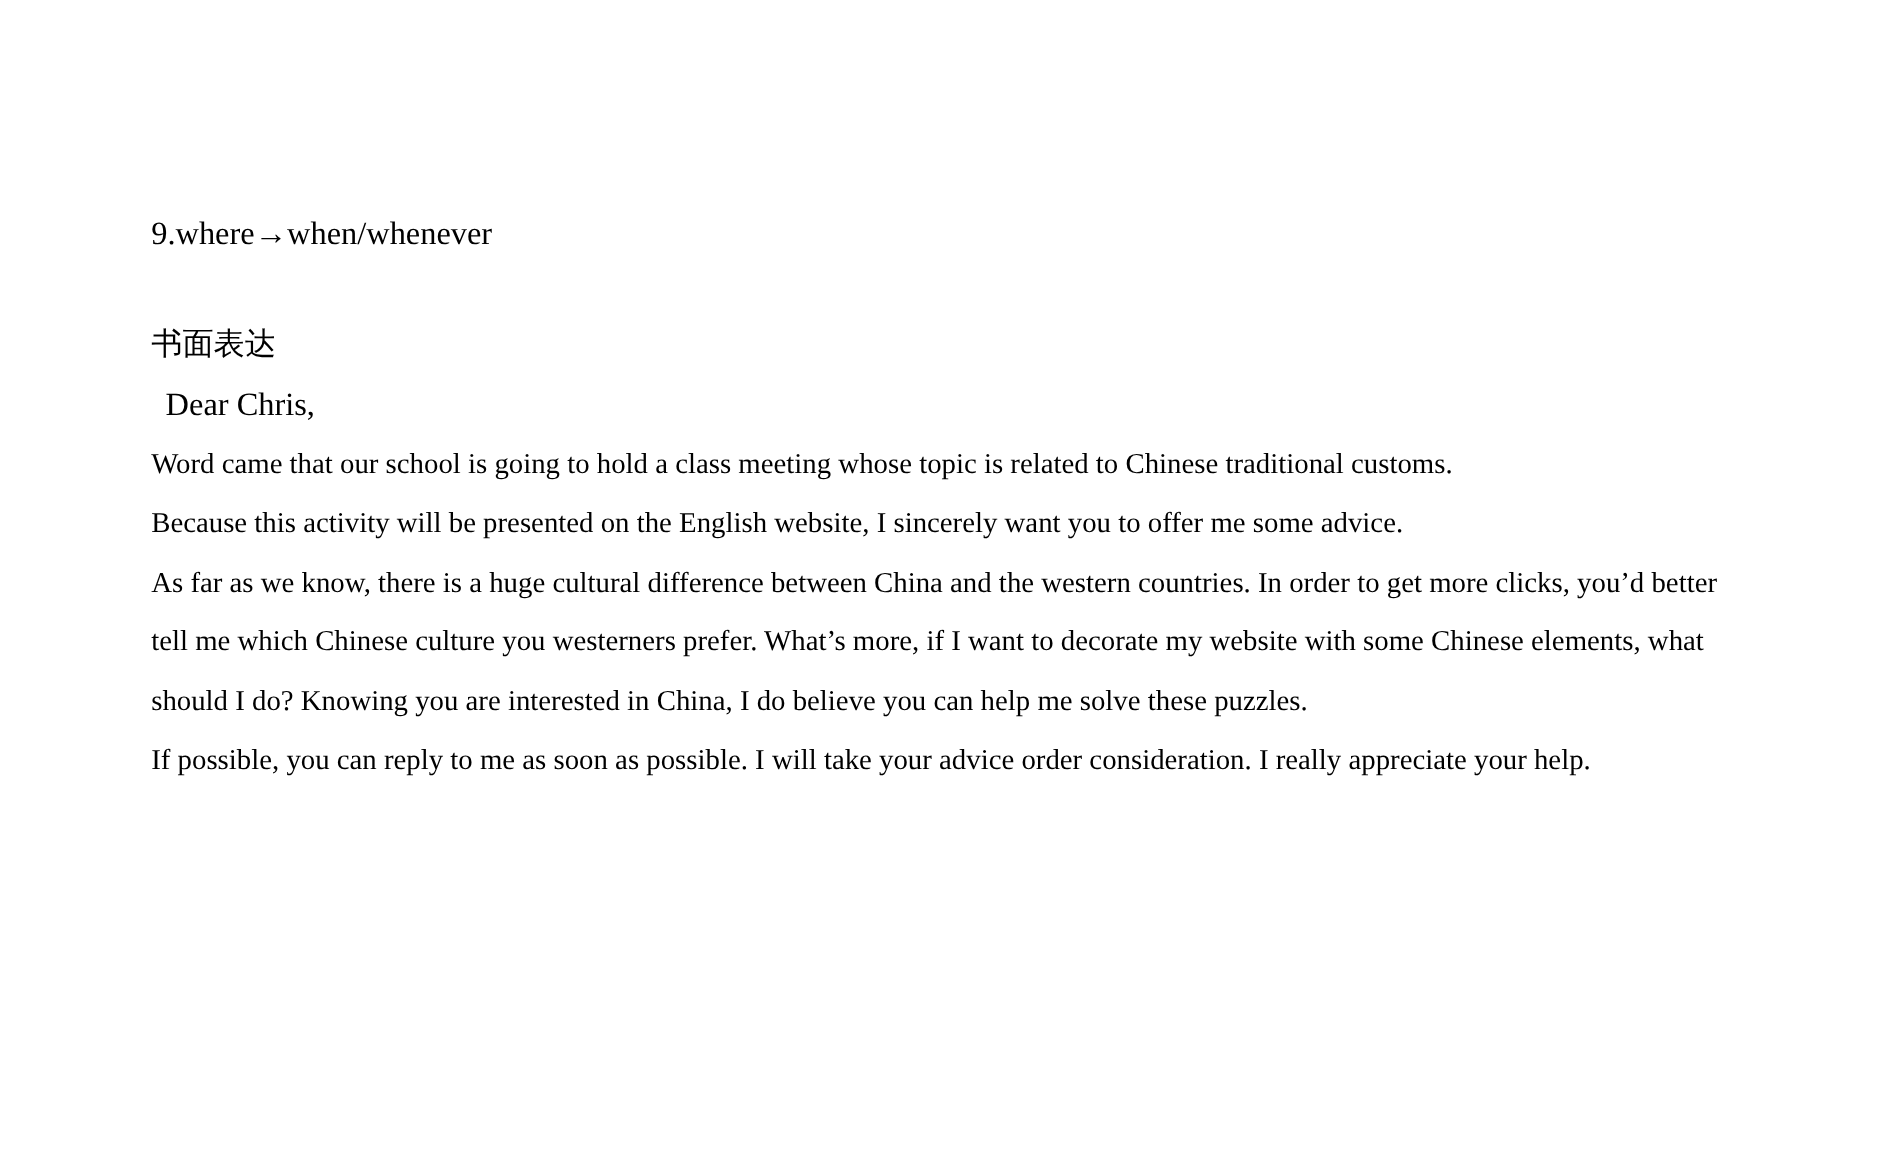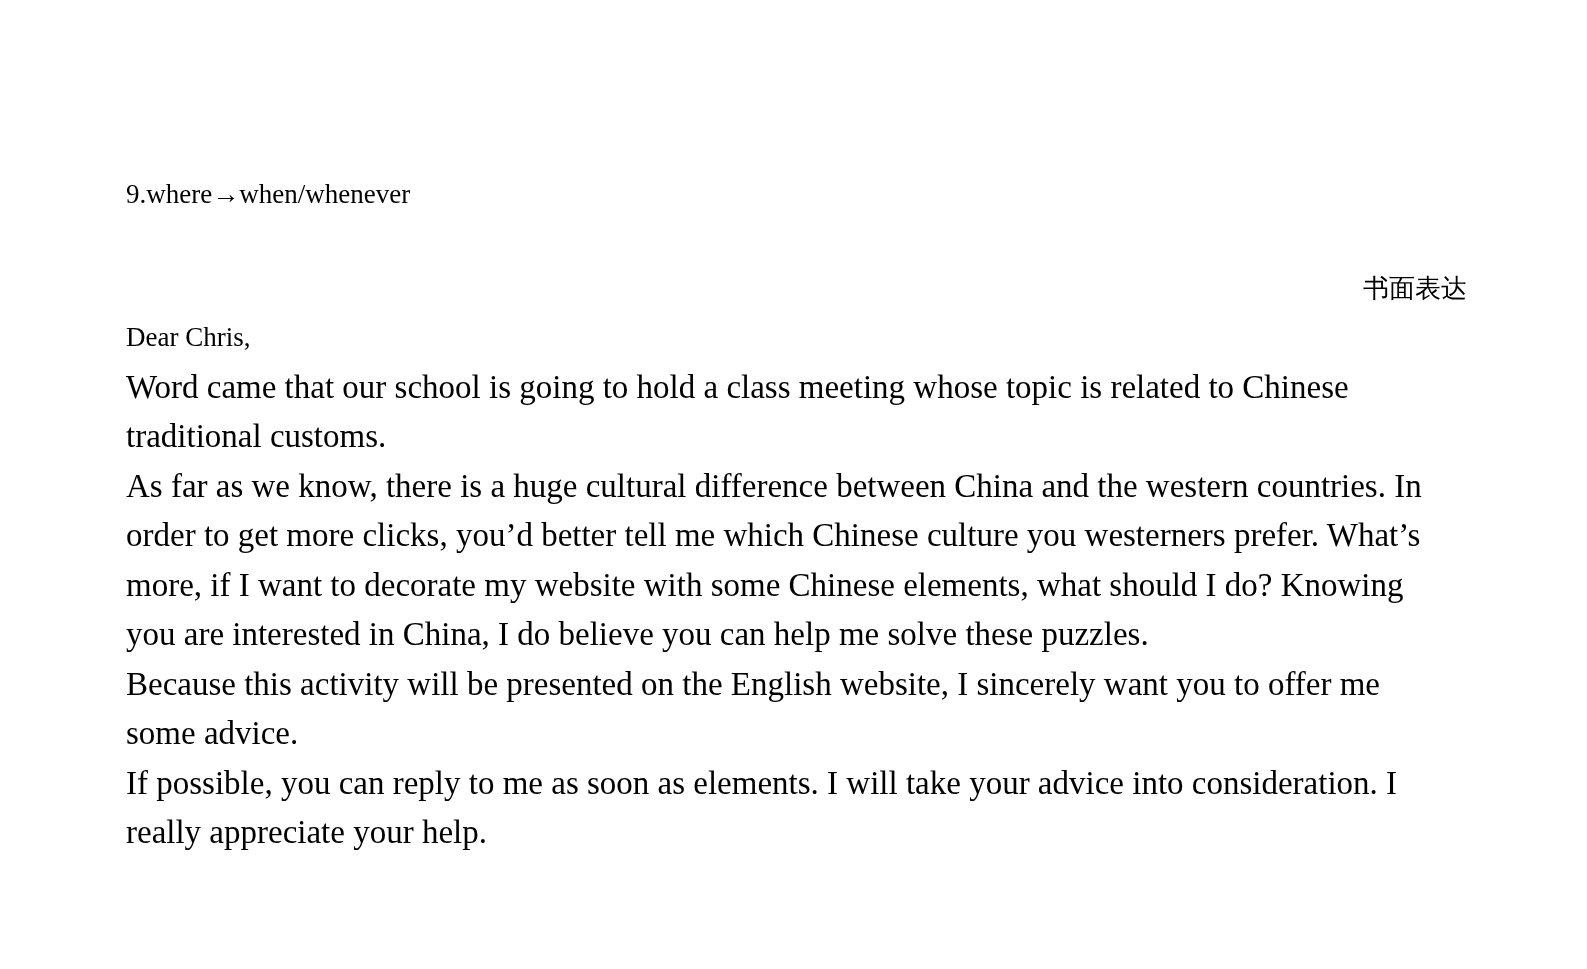--- a/index.html
+++ b/index.html
@@ -29,30 +29,30 @@
   .correction-list {
     margin: 0;
     padding: 0;
   }
   .gap {
     height: 45px;
   }
   .section-heading {
     font-size: 26px;
     line-height: 49px;
-    font-family: Liberation Sans, sans-serif;
-    text-align: right;
+    font-family: Liberation Mono, monospace;
   }
   .letter-line {
     font-size: 27px;
     line-height: 49.5px;
     white-space: pre-wrap;
+    margin-left: 12px;
   }
   .para {
-    font-size: 33px;
+    font-size: 24px;
     line-height: 49.5px;
     max-width: 1320px;
     text-align: left;
   }
 </style>
 </head>
 <body>
 
 <div class="page">
 
@@ -60,18 +60,18 @@
     <div class="line">9.where→when/whenever</div>
   </div>
 
   <div class="gap"></div>
 
   <div class="section-heading">书面表达</div>
 
   <div class="letter-line">Dear Chris,</div>
 
   <div class="para">Word came that our school is going to hold a class meeting whose topic is related to Chinese traditional customs.</div>
+  <div class="para">Because this activity will be presented on the English website, I sincerely want you to offer me some advice.</div>
   <div class="para">As far as we know, there is a huge cultural difference between China and the western countries. In order to get more clicks, you’d better tell me which Chinese culture you westerners prefer. What’s more, if I want to decorate my website with some Chinese elements, what should I do? Knowing you are interested in China, I do believe you can help me solve these puzzles.</div>
-  <div class="para">Because this activity will be presented on the English website, I sincerely want you to offer me some advice.</div>
-  <div class="para">If possible, you can reply to me as soon as elements. I will take your advice into consideration. I really appreciate your help.</div>
+  <div class="para">If possible, you can reply to me as soon as possible. I will take your advice order consideration. I really appreciate your help.</div>
 
 
 </div>
 
 </body></html>

